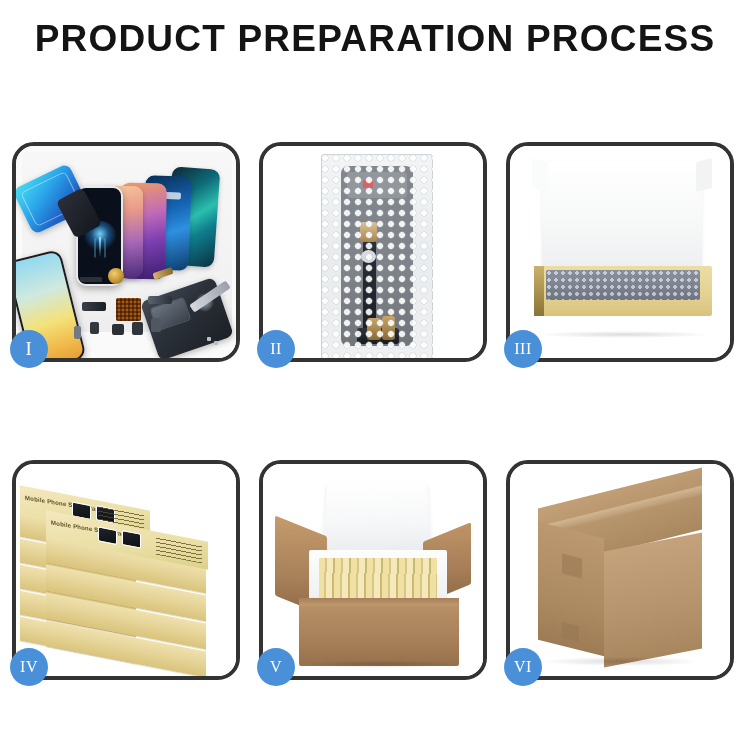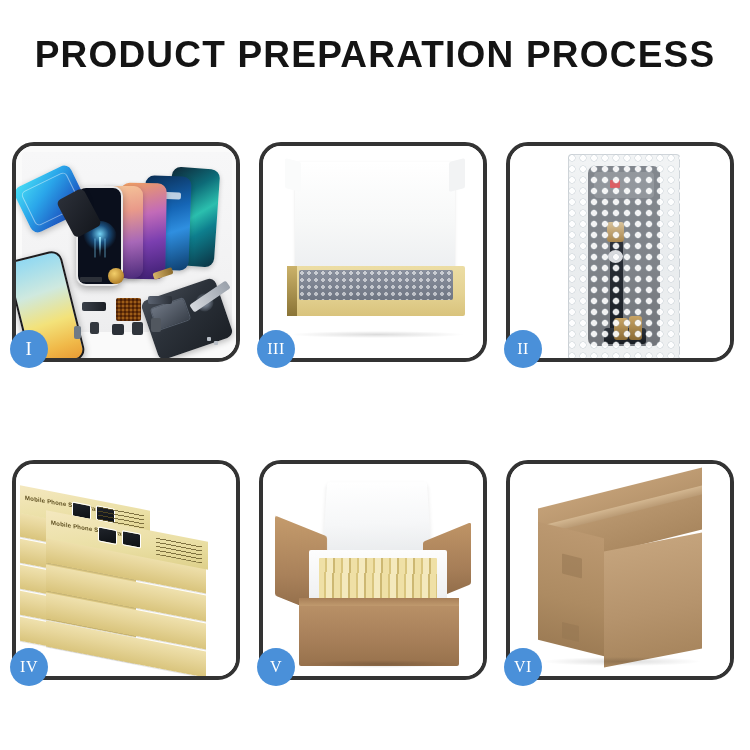--- a/index.html
+++ b/index.html
@@ -13,21 +13,21 @@
   }
 
   .page {
     position: relative;
     width: 750px;
     height: 750px;
     background: #ffffff;
   }
 
   
-  .header { padding-top: 36px; text-align: center; }
+  .header { padding-top: 20px; text-align: center; }
 
   .title {
     font-family: "Liberation Sans", sans-serif;
     font-size: 37px;
     font-weight: 700;
     letter-spacing: 1.2px;
     color: #141414;
     line-height: 1.05;
     white-space: nowrap;
   }
@@ -478,45 +478,45 @@
         <div class="part sq-c"></div>
         <div class="part sq-d"></div>
         <div class="part sq-e"></div>
         <div class="part tweezer"></div>
         <div class="part screws"></div>
       </div>
       <div class="badge">I</div>
     </div>
 
     <div class="panel">
-      <div class="panel-inner p3">
-        <div class="foam-lid"></div>
-        <div class="box3-body">
-          <div class="box3-inner"></div>
-          <div class="box3-lip"></div>
-        </div>
-        <div class="box3-shadow"></div>
-      </div>
-      <div class="badge wide">III</div>
-    </div>
-
-    <div class="panel">
       <div class="panel-inner p2">
         <div class="bubblebag">
           <div class="screen-unit">
             <div class="redtag"></div>
             <div class="flexcable"></div>
             <div class="conn-base"></div>
             <div class="conn-a"></div>
             <div class="conn-b"></div>
           </div>
           <div class="bubbles"></div>
         </div>
       </div>
       <div class="badge wide">II</div>
+    </div>
+
+    <div class="panel">
+      <div class="panel-inner p3">
+        <div class="foam-lid"></div>
+        <div class="box3-body">
+          <div class="box3-inner"></div>
+          <div class="box3-lip"></div>
+        </div>
+        <div class="box3-shadow"></div>
+      </div>
+      <div class="badge wide">III</div>
     </div>
 
     <div class="panel">
       <div class="panel-inner p4">
         <div class="stack">
           <div class="ybox l5"></div>
           <div class="ybox l4"></div>
           <div class="ybox l3"></div>
           <div class="ybox l2"></div>
           <div class="ybox l1"></div>

